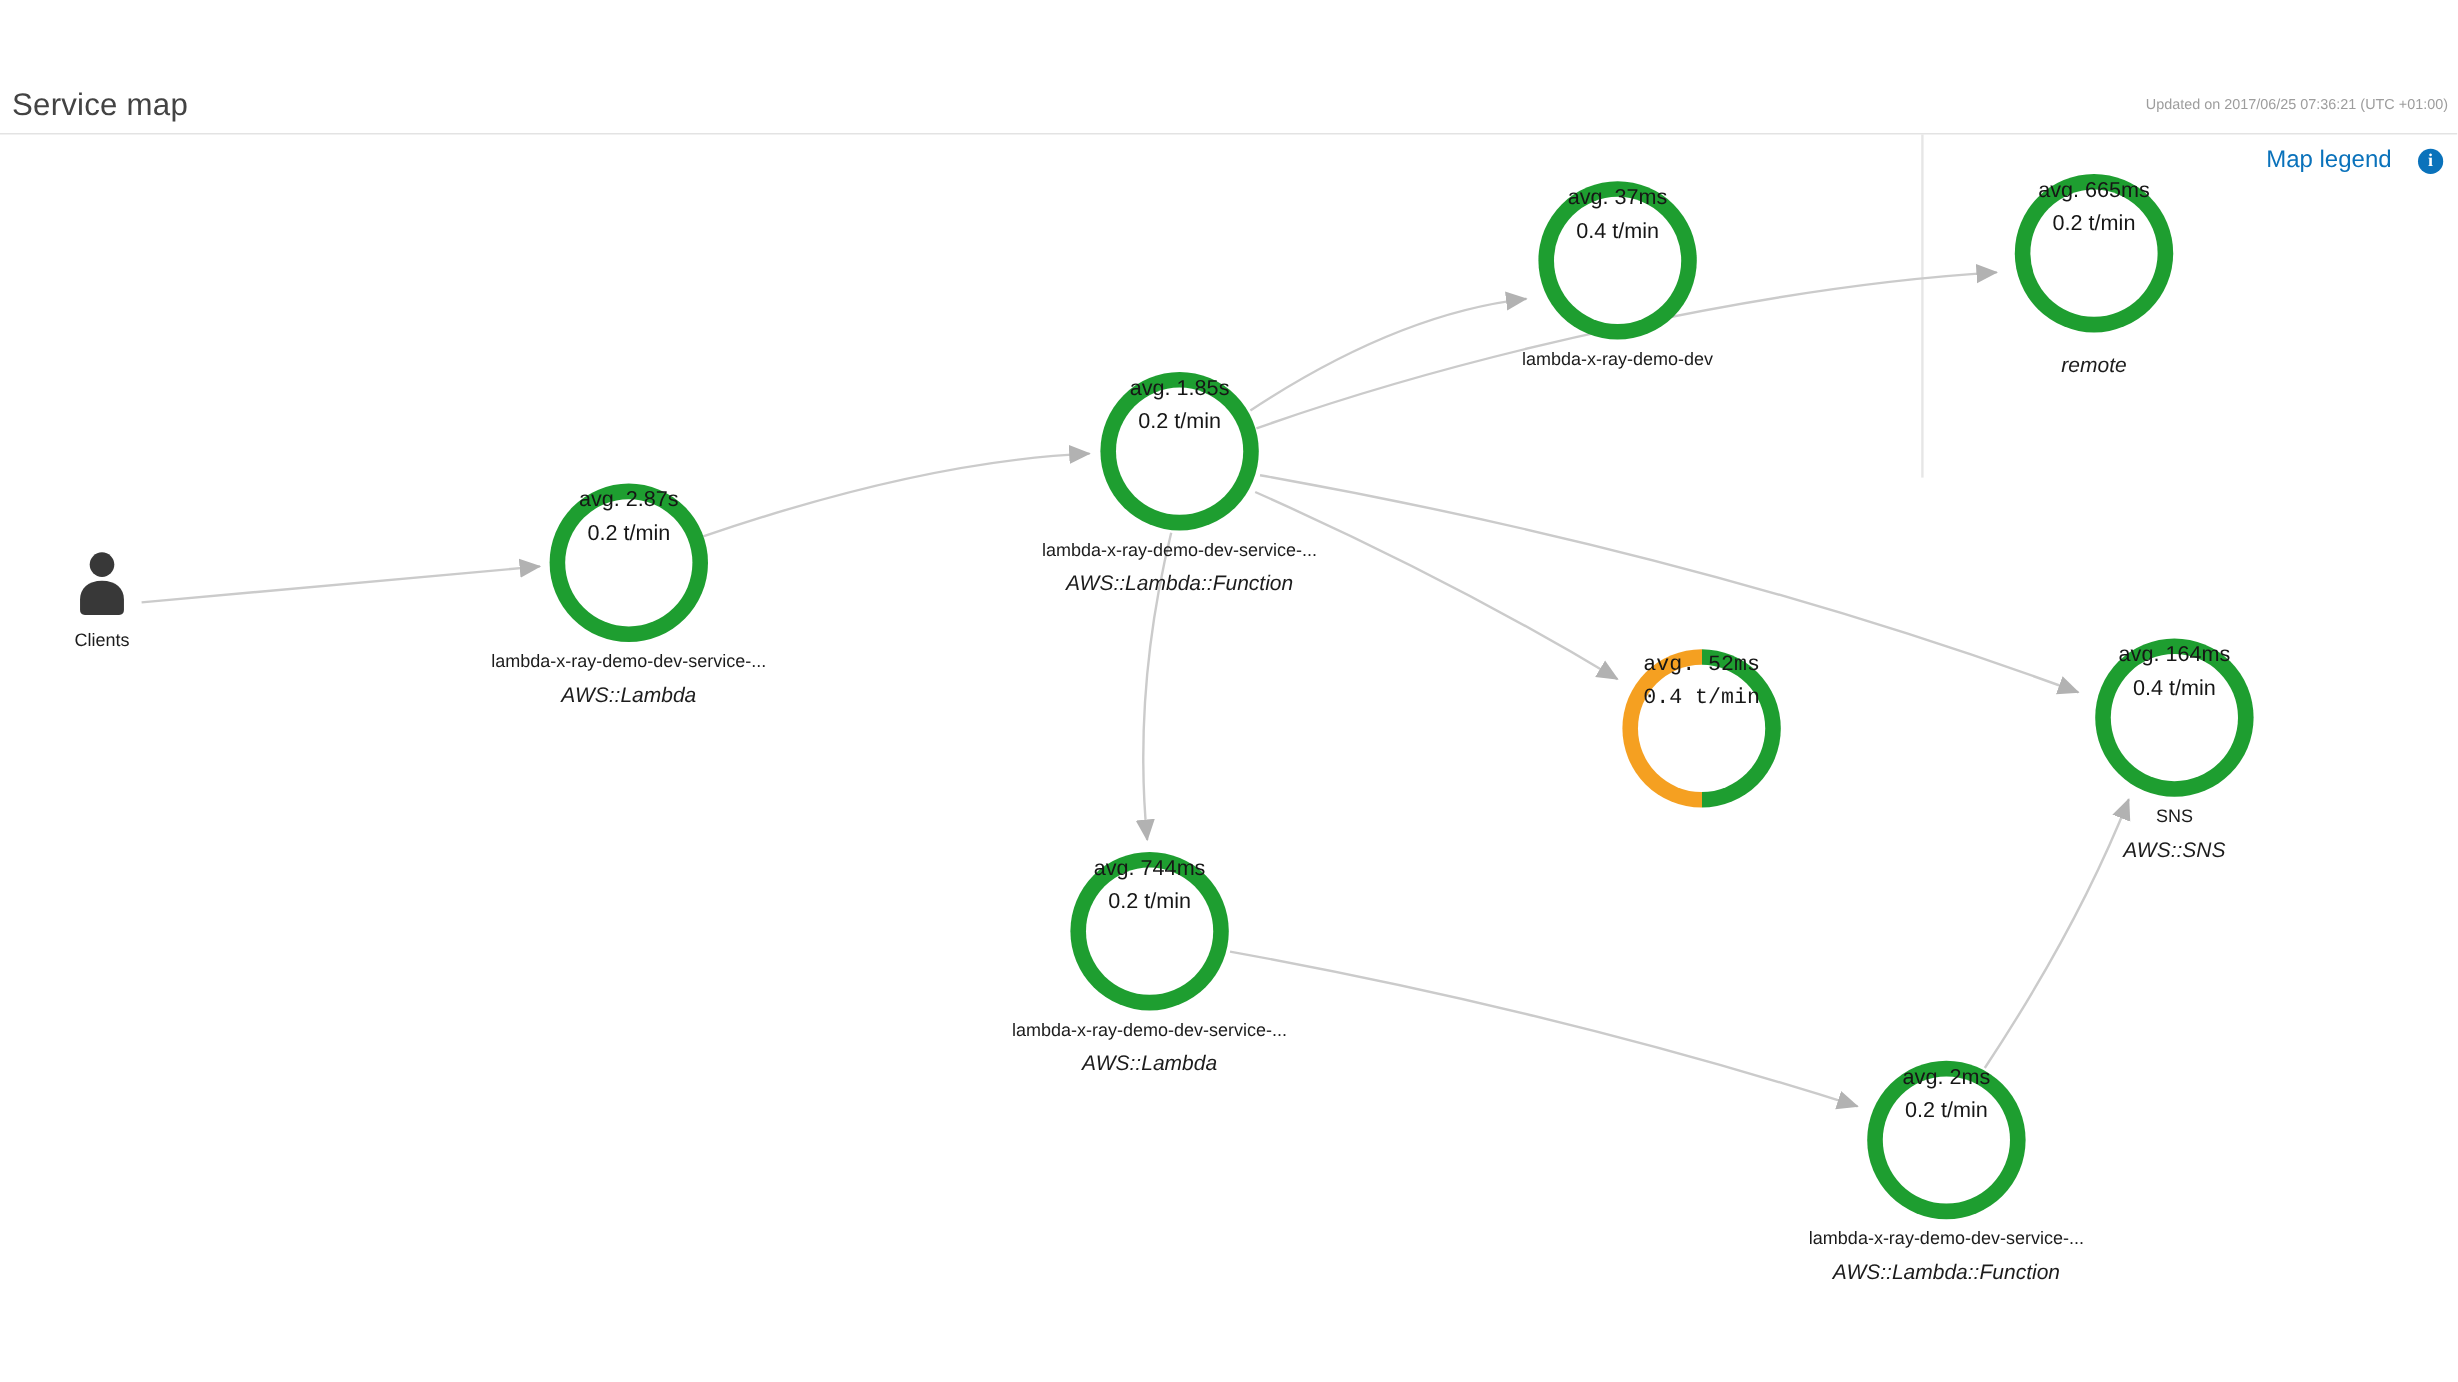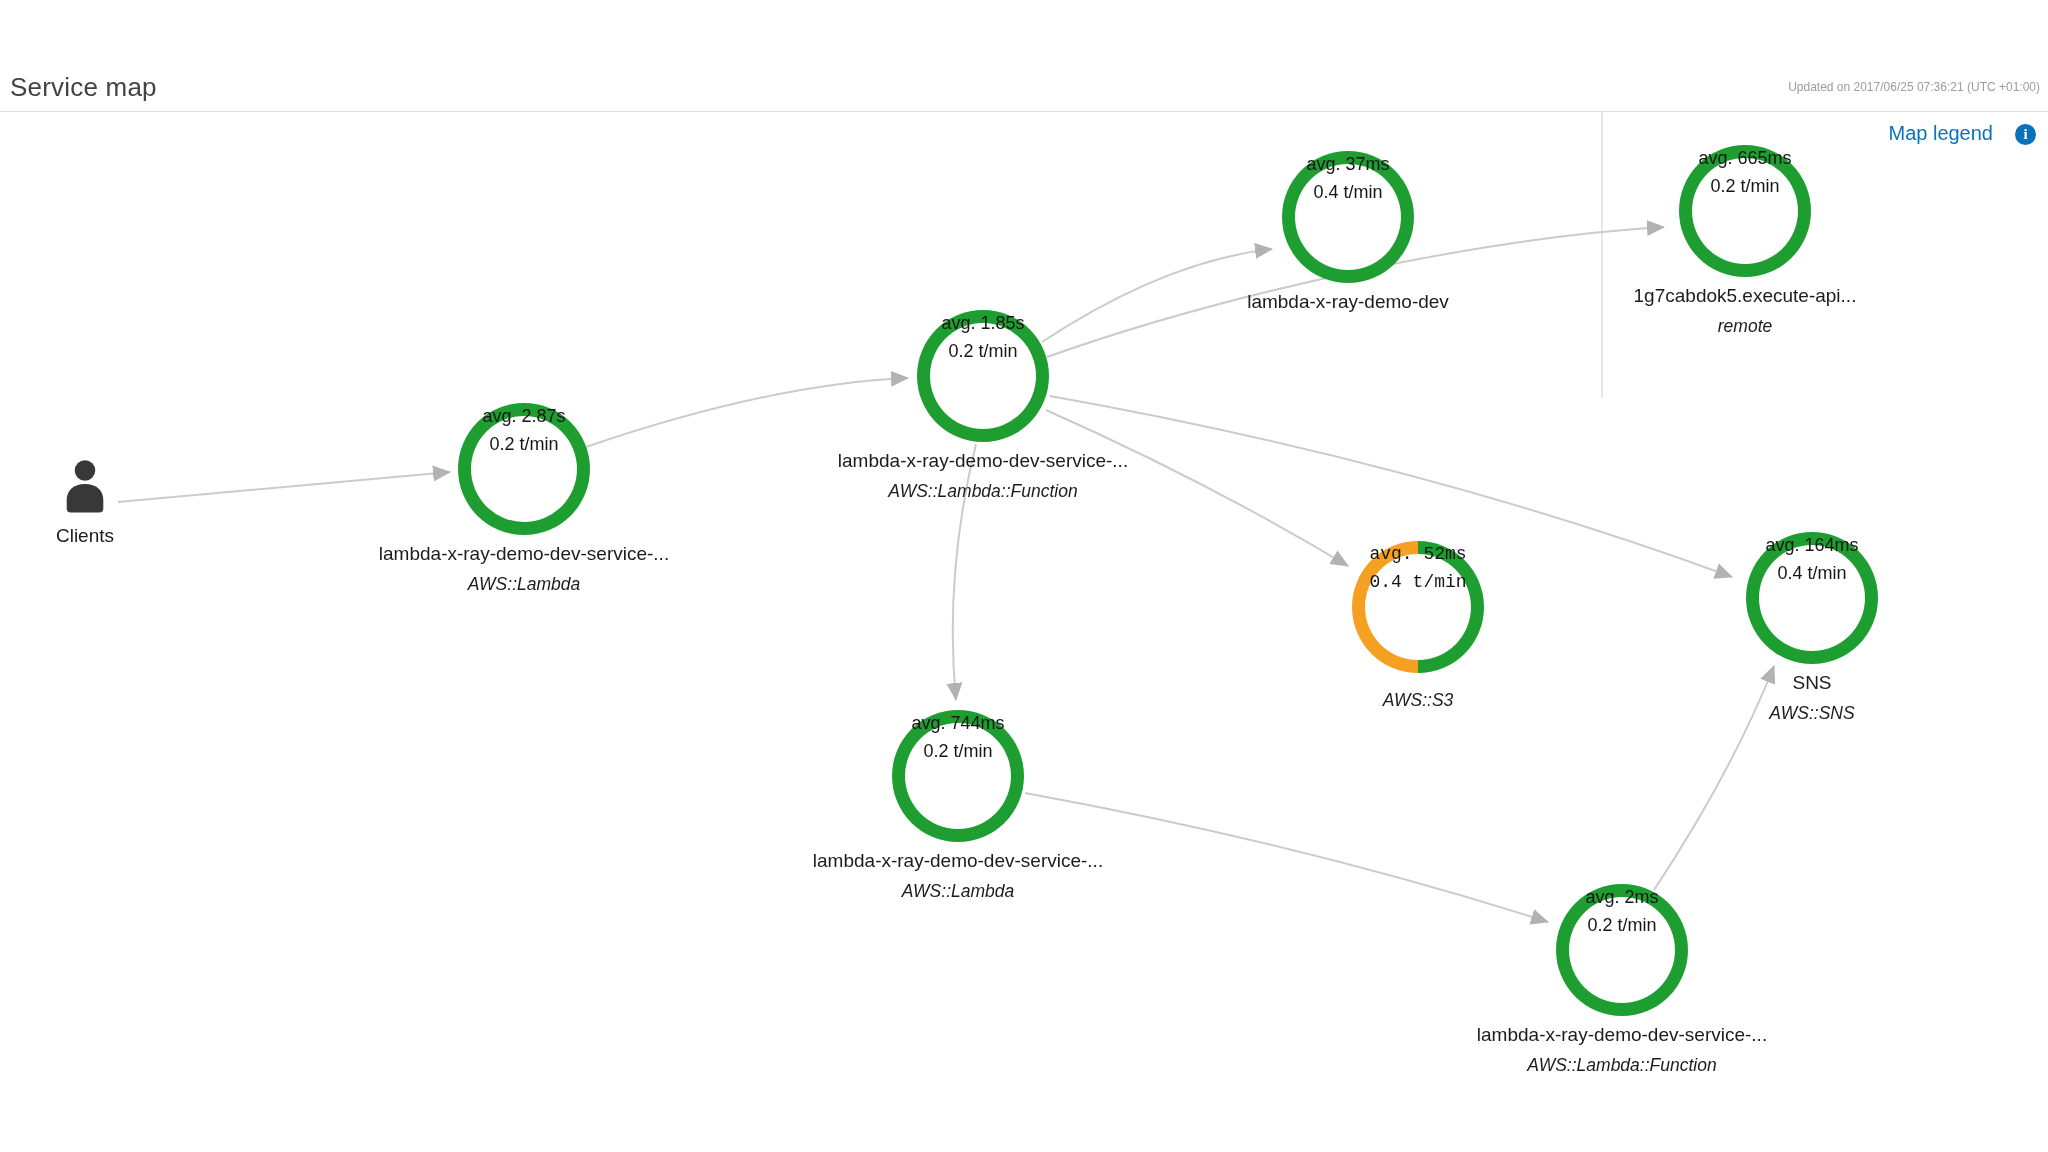--- a/index.html
+++ b/index.html
@@ -50,21 +50,21 @@
     background:conic-gradient(#1e9e30 0deg 180deg, #f5a021 180deg 360deg);
     font-family:Liberation Mono, monospace;
   }
   .metrics {
     position:relative; text-align:center;
     font-size:18px; color:#161616; line-height:1.55;
   }
   .labels {
     position:absolute; top:74px; left:-260px; width:520px; text-align:center;
   }
-  .label { font-size:19px; color:#1c1c1c; }
+  .label { font-size:15px; color:#1c1c1c; }
   .sublabel { font-size:17.5px; font-style:italic; color:#1c1c1c; margin-top:9px; }
   
   .clients { position:absolute; left:85px; top:492px; width:0; height:0; }
   .clients .person { position:absolute; left:-27px; top:-34px; width:54px; height:58px; }
   .clients .labels { top:33px; }
 </style>
 </head>
 <body>
 
 <div id="canvas">
@@ -145,34 +145,32 @@
   </div>
 
   <div class="node" style="left:1745px; top:211px;">
     <div class="ring">
       <div class="metrics">
         <div>avg. 665ms</div>
         <div>0.2 t/min</div>
       </div>
     </div>
     <div class="labels">
-      <div class="label">1g7cabdok5.execute-api...</div>
       <div class="sublabel">remote</div>
     </div>
   </div>
 
   <div class="node" style="left:1418px; top:607px;">
     <div class="ring warn-half">
       <div class="metrics">
         <div>avg. 52ms</div>
         <div>0.4 t/min</div>
       </div>
     </div>
     <div class="labels">
-      <div class="sublabel">AWS::S3</div>
     </div>
   </div>
 
   <div class="node" style="left:1812px; top:598px;">
     <div class="ring">
       <div class="metrics">
         <div>avg. 164ms</div>
         <div>0.4 t/min</div>
       </div>
     </div>

